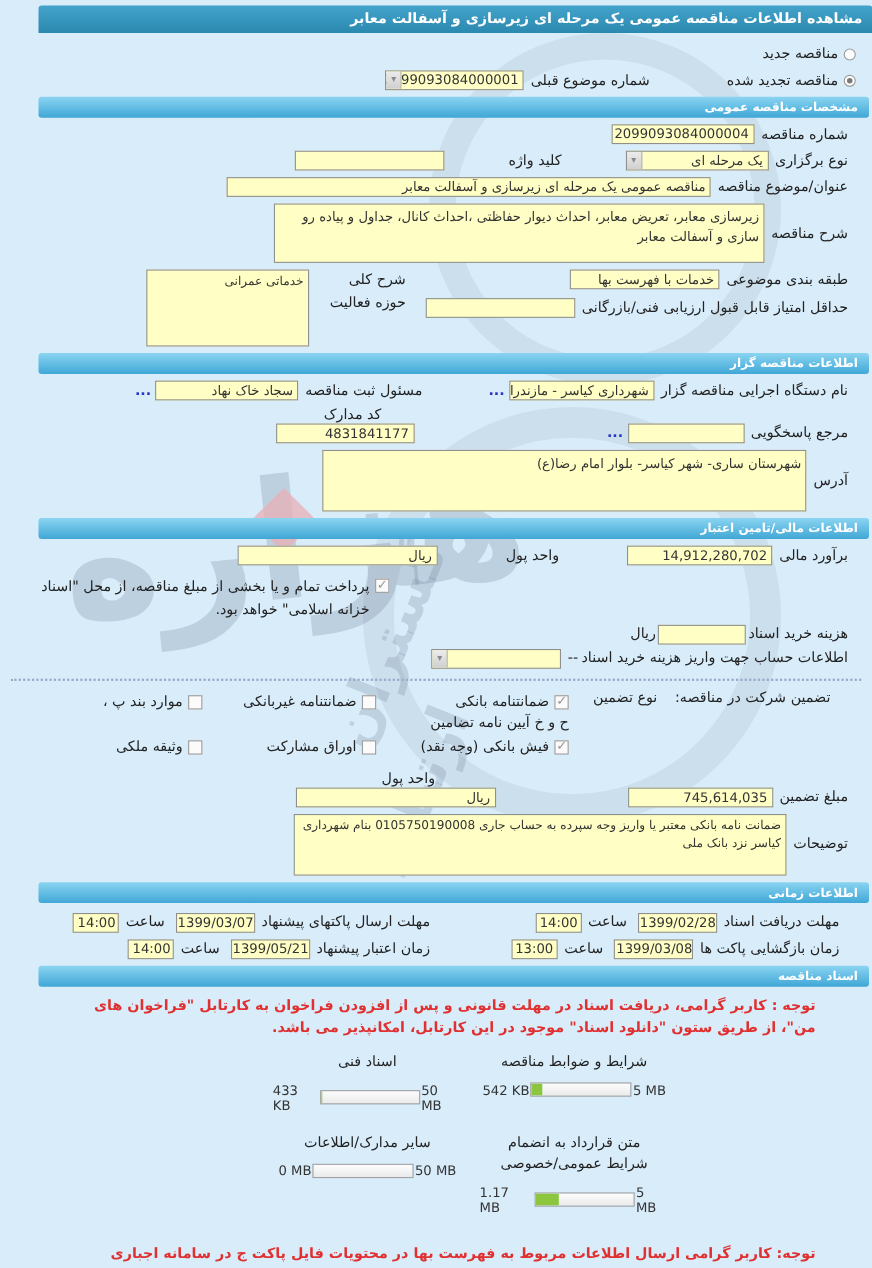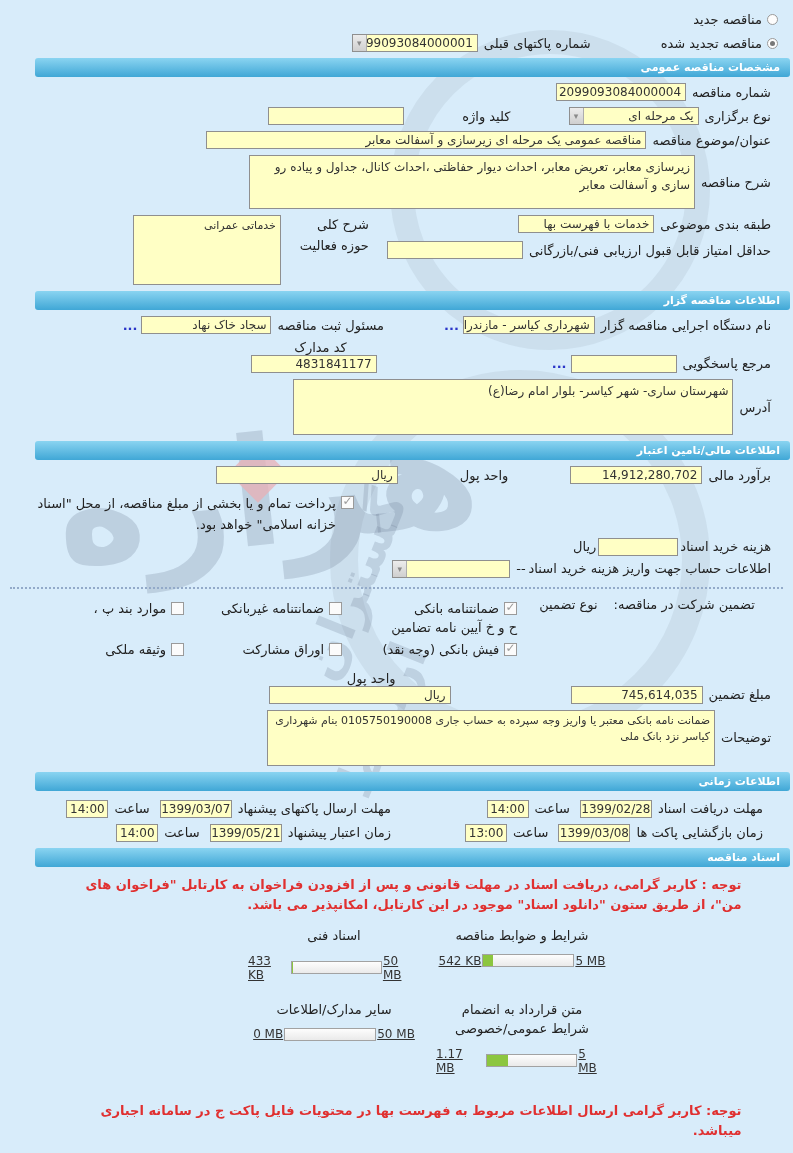--- a/index.html
+++ b/index.html
@@ -41,49 +41,50 @@
   .g-row { display:flex; align-items:center; margin-top:4px; }
   .g-c1 { width:175px; display:flex; align-items:center; }
   .g-c2 { width:158px; display:flex; align-items:center; }
   .g-c3 { width:140px; display:flex; align-items:center; }
 
   .t-pair { display:flex; align-items:center; width:372px; }
 
   .docs-grid { display:flex; gap:16px; margin:10px 185px 0 0; }
   .doc-col { width:172px; display:flex; flex-direction:column; align-items:center; gap:8px; }
   .doc-title { font-size:13px; color:#222; text-align:center; line-height:1.5; max-width:160px; }
-  .progress-row { direction:ltr; display:flex; align-items:center; gap:1px; font-size:12px; color:#333;text-decoration:underline; }
+  .progress-row { direction:ltr; display:flex; align-items:center; gap:1px; font-size:12px; color:#333; }
   .pbar { width:92px; height:13px; border:1px solid #a2a2a2; background:linear-gradient(#fdfdfd,#eaeaea); overflow:hidden; }
   .pfill { height:100%; background:#8cc63f; }
 </style>
 </head>
 <body>
 
 <div class="page">
 
   <div class="wm">
     <div class="wm-ring a"></div>
     <div class="wm-ring b"></div>
     <div class="wm-text">هزاره</div>
     <div class="wm-diamond"></div>
     <div class="wm-vert v1">گستران</div>
     <div class="wm-vert v2">ارتباط</div>
   </div>
 
   <div class="content">
 
+    <div class="topbar">مشاهده اطلاعات مناقصه عمومی یک مرحله ای زیرسازی و آسفالت معابر</div>
 
     <div class="row" style="margin-top:12px; padding-right:15px;">
       <span class="radio"></span>
       <span class="lbl">مناقصه جدید</span>
     </div>
     <div class="row" style="margin-top:7px; padding-right:15px;">
       <span class="radio checked"></span>
       <span class="lbl" style="margin-left:70px;">مناقصه تجدید شده</span>
-      <span class="lbl">شماره پاکتهای قبلی</span>
+      <span class="lbl">شماره موضوع قبلی</span>
       <div class="inp sel" style="width:126px;">
         <span>2099093084000001</span>
         <span class="chev">▾</span>
       </div>
     </div>
 
     <div class="secbar">مشخصات مناقصه عمومی</div>
 
     <div class="row">
       <span class="lbl">شماره مناقصه</span>

